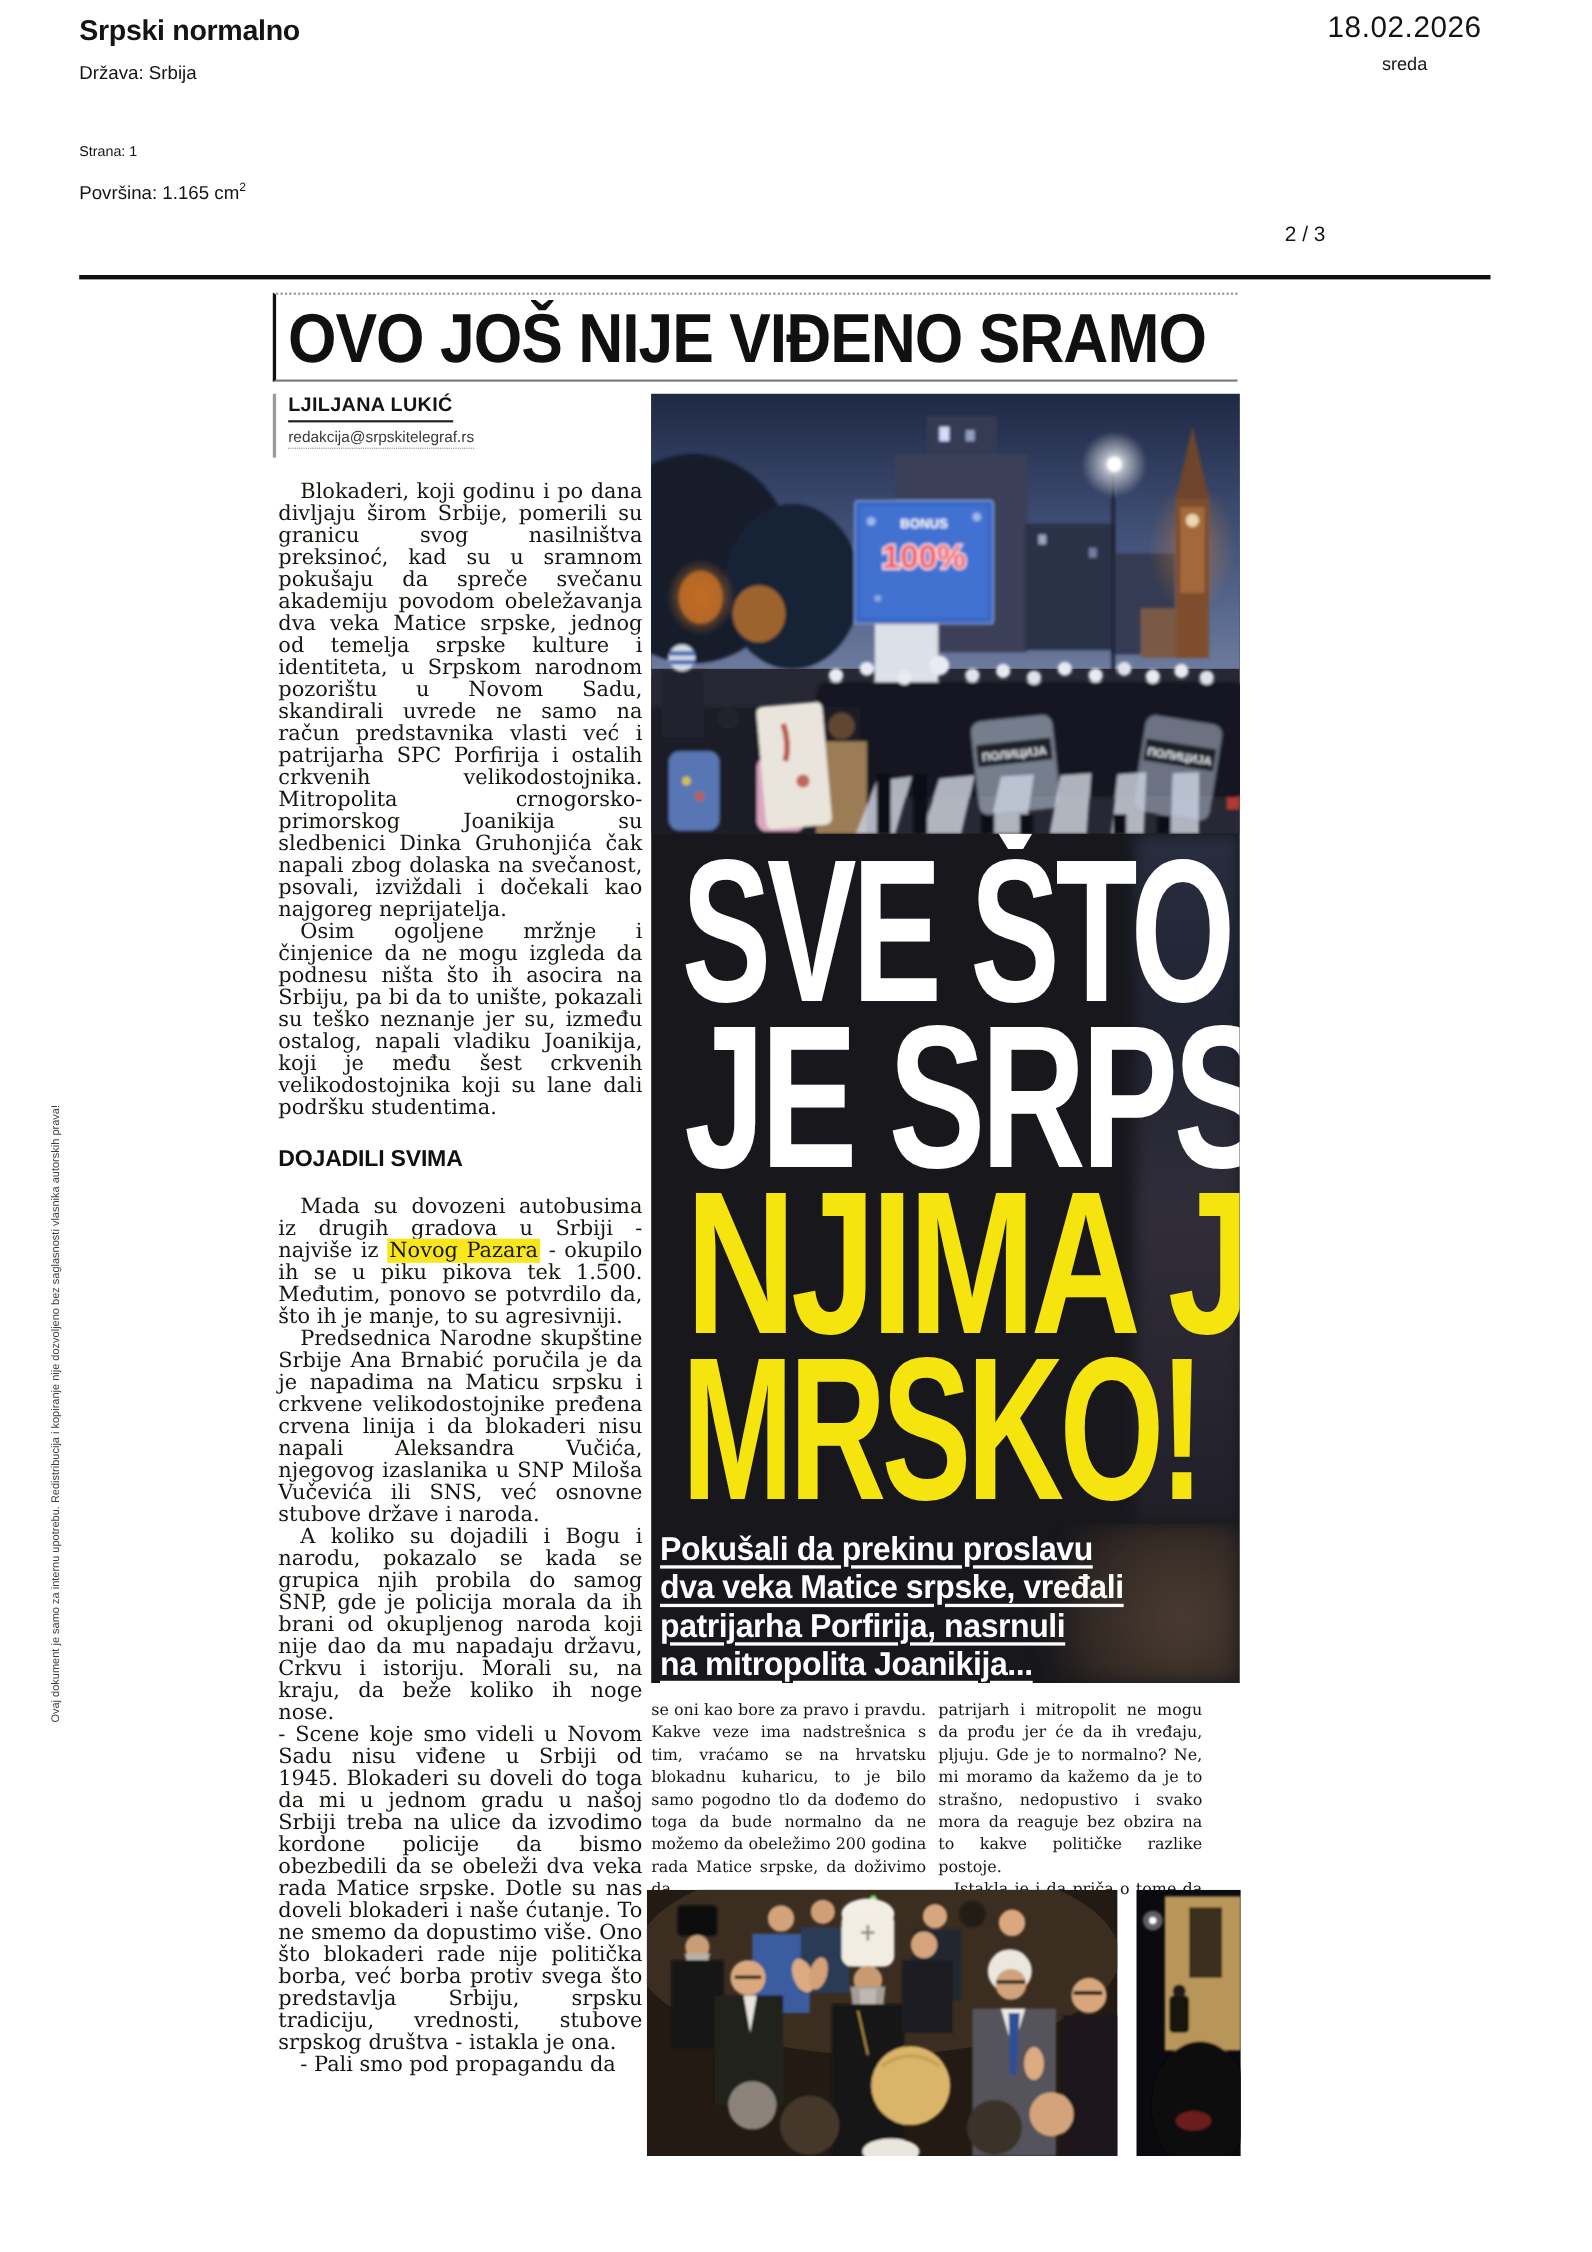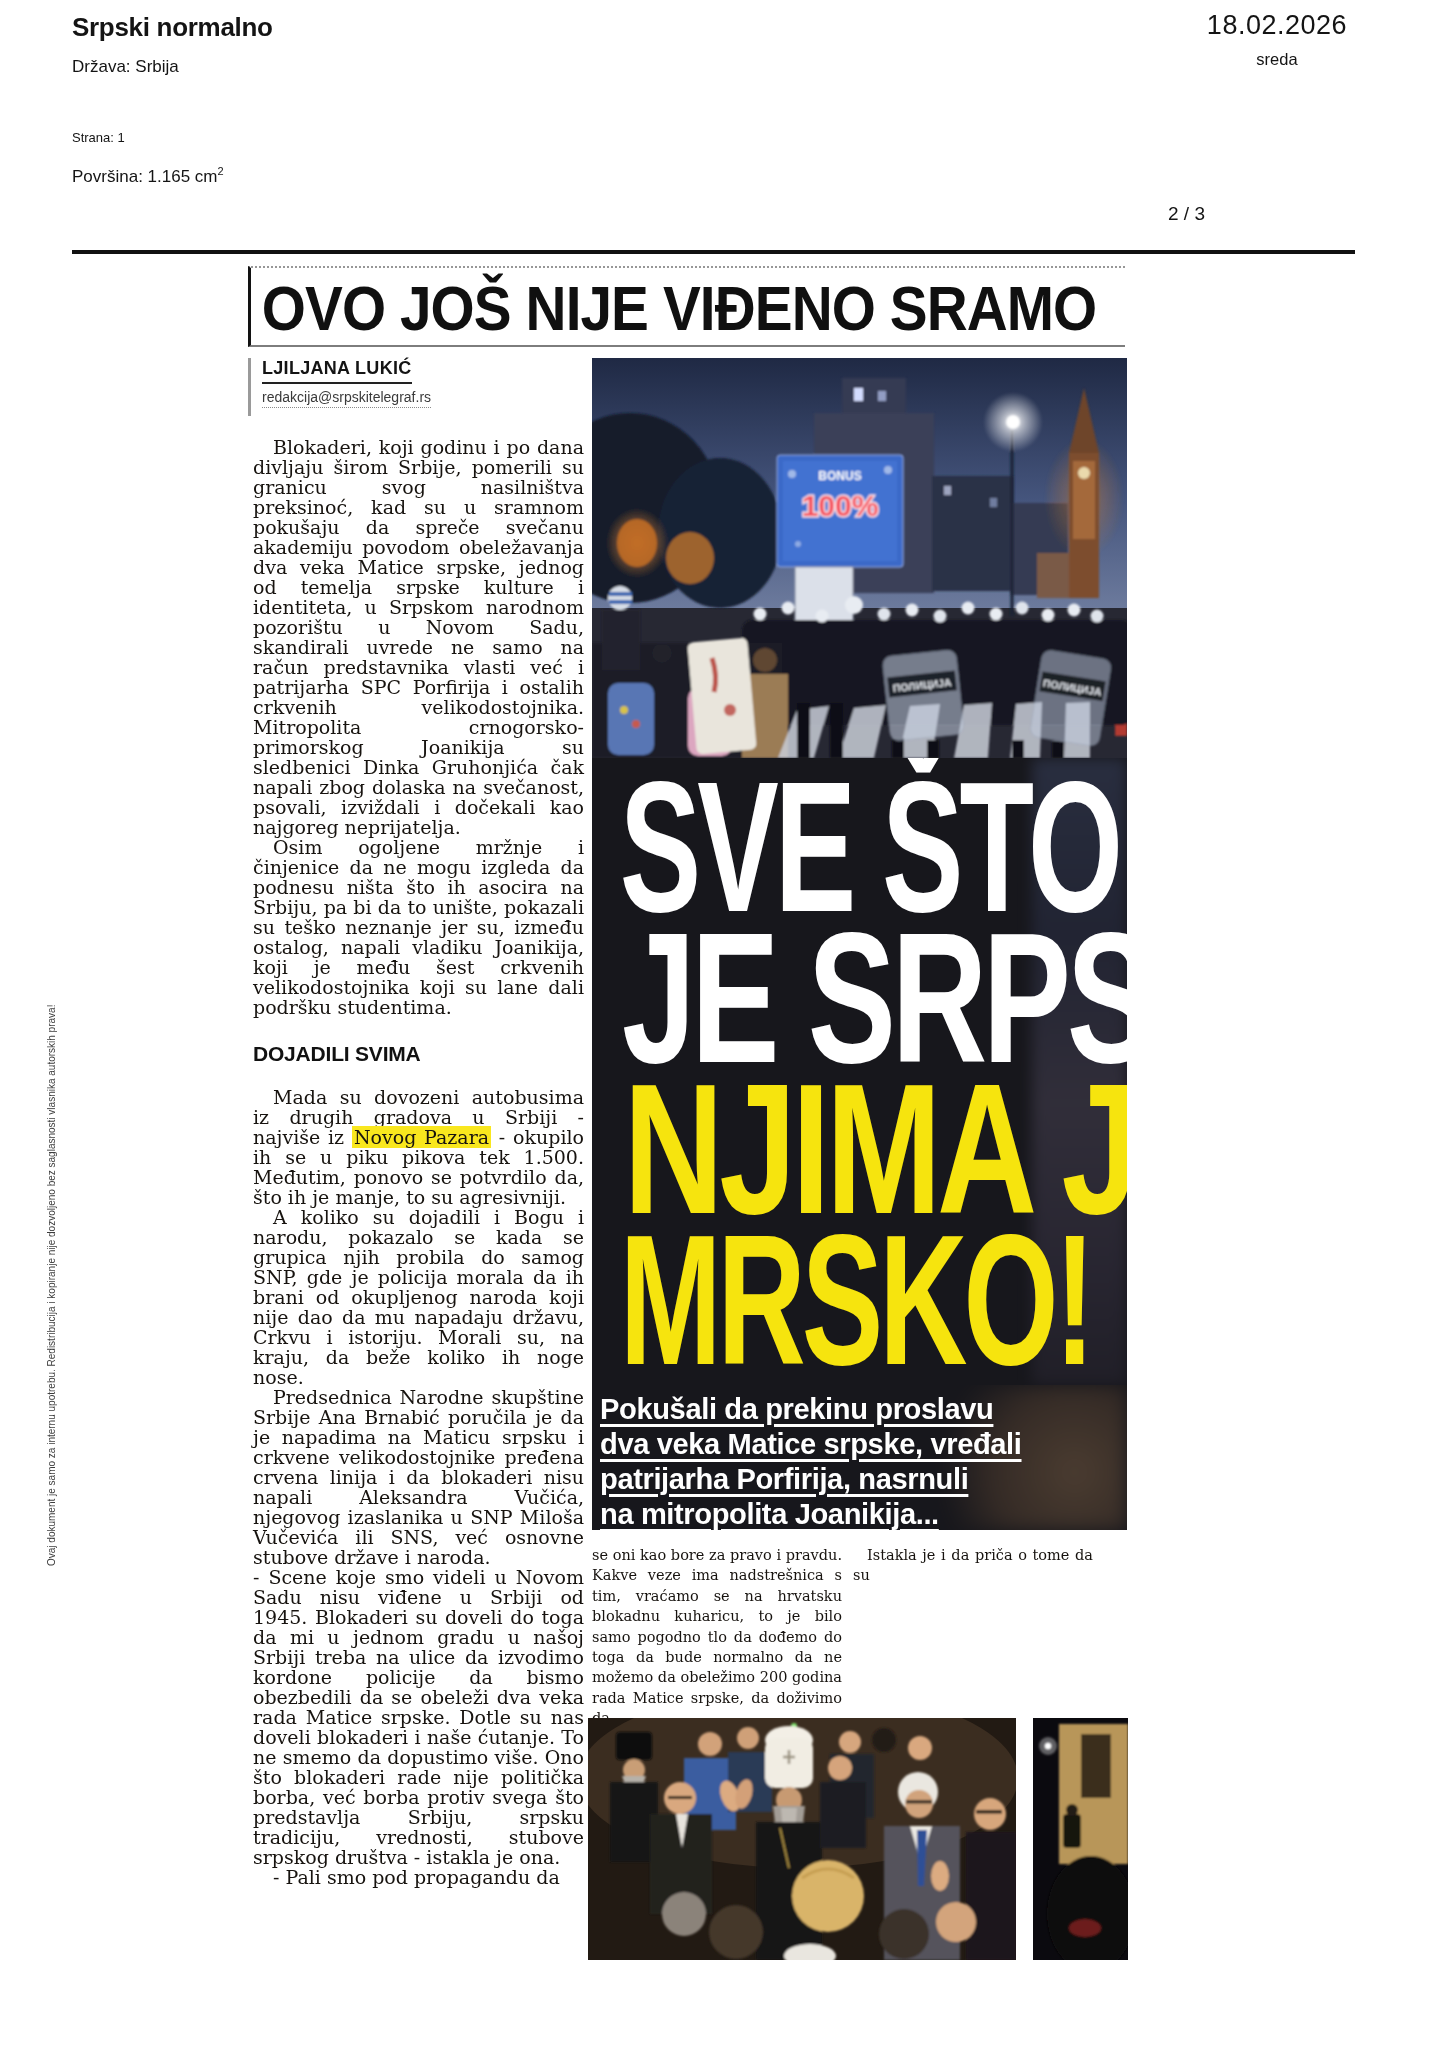--- a/index.html
+++ b/index.html
@@ -104,22 +104,22 @@
   <div class="byline">
     <div><span class="byline-author">LJILJANA LUKIĆ</span></div>
     <div><span class="byline-email">redakcija@srpskitelegraf.rs</span></div>
   </div>
 
   <div class="col-left">
     <p>Blokaderi, koji godinu i po dana divljaju širom Srbije, pomerili su granicu svog nasilništva preksinoć, kad su u sramnom pokušaju da spreče svečanu akademiju povodom obeležavanja dva veka Matice srpske, jednog od temelja srpske kulture i identiteta, u Srpskom narodnom pozorištu u Novom Sadu, skandirali uvrede ne samo na račun predstavnika vlasti već i patrijarha SPC Porfirija i ostalih crkvenih velikodostojnika. Mitropolita crnogorsko-primorskog Joanikija su sledbenici Dinka Gruhonjića čak napali zbog dolaska na svečanost, psovali, izviždali i dočekali kao najgoreg neprijatelja.</p>
     <p>Osim ogoljene mržnje i činjenice da ne mogu izgleda da podnesu ništa što ih asocira na Srbiju, pa bi da to unište, pokazali su teško neznanje jer su, između ostalog, napali vladiku Joanikija, koji je među šest crkvenih velikodostojnika koji su lane dali podršku studentima.</p>
     <div class="subhead">DOJADILI SVIMA</div>
     <p><span>Mada su dovozeni autobusima iz drugih gradova u Srbiji - najviše iz </span><span class="hl" style="background-color: rgb(249, 231, 30);">Novog Pazara</span><span> - okupilo ih se u piku pikova tek 1.500. Međutim, ponovo se potvrdilo da, što ih je manje, to su agresivniji.</span></p>
+    <p>Predsednica Narodne skupštine Srbije Ana Brnabić poručila je da je napadima na Maticu srpsku i crkvene velikodostojnike pređena crvena linija i da blokaderi nisu napali Aleksandra Vučića, njegovog izaslanika u SNP Miloša Vučevića ili SNS, već osnovne stubove države i naroda.</p>
     <p>A koliko su dojadili i Bogu i narodu, pokazalo se kada se grupica njih probila do samog SNP, gde je policija morala da ih brani od okupljenog naroda koji nije dao da mu napadaju državu, Crkvu i istoriju. Morali su, na kraju, da beže koliko ih noge nose.</p>
-    <p>Predsednica Narodne skupštine Srbije Ana Brnabić poručila je da je napadima na Maticu srpsku i crkvene velikodostojnike pređena crvena linija i da blokaderi nisu napali Aleksandra Vučića, njegovog izaslanika u SNP Miloša Vučevića ili SNS, već osnovne stubove države i naroda.</p>
     <p class="flush">- Scene koje smo videli u Novom Sadu nisu viđene u Srbiji od 1945. Blokaderi su doveli do toga da mi u jednom gradu u našoj Srbiji treba na ulice da izvodimo kordone policije da bismo obezbedili da se obeleži dva veka rada Matice srpske. Dotle su nas doveli blokaderi i naše ćutanje. To ne smemo da dopustimo više. Ono što blokaderi rade nije politička borba, već borba protiv svega što predstavlja Srbiju, srpsku tradiciju, vrednosti, stubove srpskog društva - istakla je ona.</p>
     <p>- Pali smo pod propagandu da</p>
   </div>
 
   <div class="photo-wrap">
 
     <svg class="night" viewBox="0 0 535 400" width="535" height="400">
       <defs>
         <linearGradient id="sky" x1="0" y1="0" x2="0" y2="1">
           <stop offset="0" stop-color="#1f2944"></stop>
@@ -254,20 +254,21 @@
       <div class="kicker-line">dva veka Matice srpske, vređali</div>
       <div class="kicker-line">patrijarha Porfirija, nasrnuli</div>
       <div class="kicker-line">na mitropolita Joanikija...</div>
     </div>
   </div>
 
   <div class="col-mid cont">
     <p>se oni kao bore za pravo i pravdu. Kakve veze ima nadstrešnica s tim, vraćamo se na hrvatsku blokadnu kuharicu, to je bilo samo pogodno tlo da dođemo do toga da bude normalno da ne možemo da obeležimo 200 godina rada Matice srpske, da doživimo da</p>
   </div>
   <div class="col-right cont">
+    <p>patrijarh i mitropolit ne mogu da prođu jer će da ih vređaju, pljuju. Gde je to normalno? Ne, mi moramo da kažemo da je to strašno, nedopustivo i svako mora da reaguje bez obzira na to kakve političke razlike postoje.</p>
     <p class="ind">Istakla je i da priča o tome da su</p>
   </div>
 
   <svg class="photo-ceremony" viewBox="0 0 428 242" width="428" height="242">
     <defs>
         <filter id="soft2" x="-6%" y="-6%" width="112%" height="112%">
           <feGaussianBlur stdDeviation="1.1"></feGaussianBlur>
         </filter>
       </defs>
     <rect width="428" height="242" fill="#221a13"></rect>

